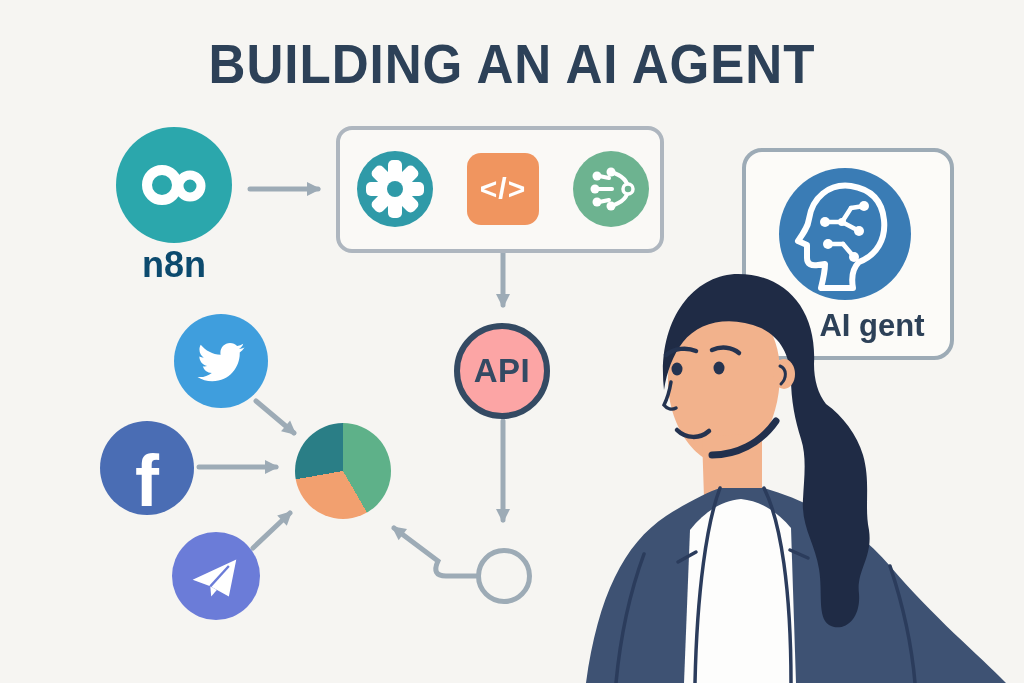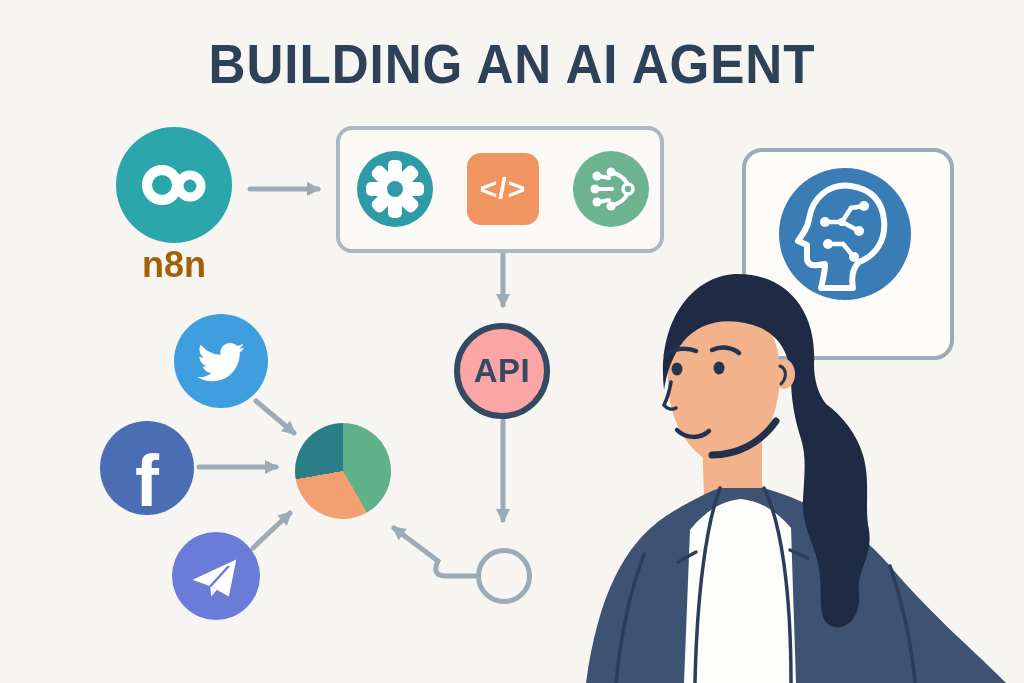--- a/index.html
+++ b/index.html
@@ -14,21 +14,21 @@
     left:0;top:32px;width:1024px;text-align:center;
     font-size:55px;font-weight:800;letter-spacing:1px;
     transform:scaleX(.93);color:#2d4158;
   }
   
   #connectors{left:0;top:0;z-index:1;}
   
   .node{border-radius:50%;display:flex;align-items:center;justify-content:center;z-index:2;}
   .n8n-node{left:116px;top:127px;width:116px;height:116px;background:#2ba7ac;}
   .n8n-label{left:104px;top:244px;width:140px;text-align:center;
-    font-size:36px;font-weight:700;color:#a16207;}
+    font-size:36px;font-weight:700;color:#0c4a6e;}
   
   .wf-box{left:336px;top:126px;width:328px;height:127px;border:4px solid #aeb6bf;
     border-radius:16px;background:#faf9f6;box-sizing:border-box;z-index:1;}
   .gear-node{left:357px;top:151px;width:76px;height:76px;background:#2f9aa8;}
   .code-node{left:467px;top:153px;width:72px;height:72px;border-radius:14px;background:#f0955f;
     display:flex;align-items:center;justify-content:center;z-index:2;}
   .code-glyph{color:#fff;font-size:30px;font-weight:700;letter-spacing:1px;}
   .net-node{left:573px;top:151px;width:76px;height:76px;background:#6db390;}
   
   .api-node{left:454px;top:323px;width:96px;height:96px;border:6px solid #344a63;
@@ -171,20 +171,21 @@
       <g fill="#ffffff">
         <circle cx="46" cy="54" r="5"></circle>
         <circle cx="85" cy="38" r="5"></circle>
         <circle cx="80" cy="63" r="5"></circle>
         <circle cx="49" cy="76" r="5"></circle>
         <circle cx="75" cy="89" r="5"></circle>
         <circle cx="63" cy="54" r="4"></circle>
       </g>
     </svg>
   </div>
+  <div class="abs agent-label" style="color: rgb(45, 65, 88);">AI gent</div>
 
   <svg id="woman" class="abs" width="464" height="425" viewBox="0 0 464 425">
 
     <path d="M108,118 C110,66 136,44 166,45 C200,46 221,76 220,118 C219,156 204,194 172,205 C140,214 106,168 108,118 Z" fill="#f2b28c"></path>
 
     <path d="M142,178 L144,240 C132,254 118,260 102,264 L238,264 C218,256 204,246 202,230 L202,176 Z" fill="#f2b28c"></path>
 
     <path d="M26,425 C38,338 64,286 106,258 C128,244 148,234 160,230 L204,230 C252,244 298,270 330,308 C372,358 420,398 446,425 Z" fill="#3e5273"></path>
 
     <path d="M124,425 L130,272 C146,252 162,243 181,241 C200,243 217,253 231,270 L236,425 Z" fill="#fdfdfc"></path>

